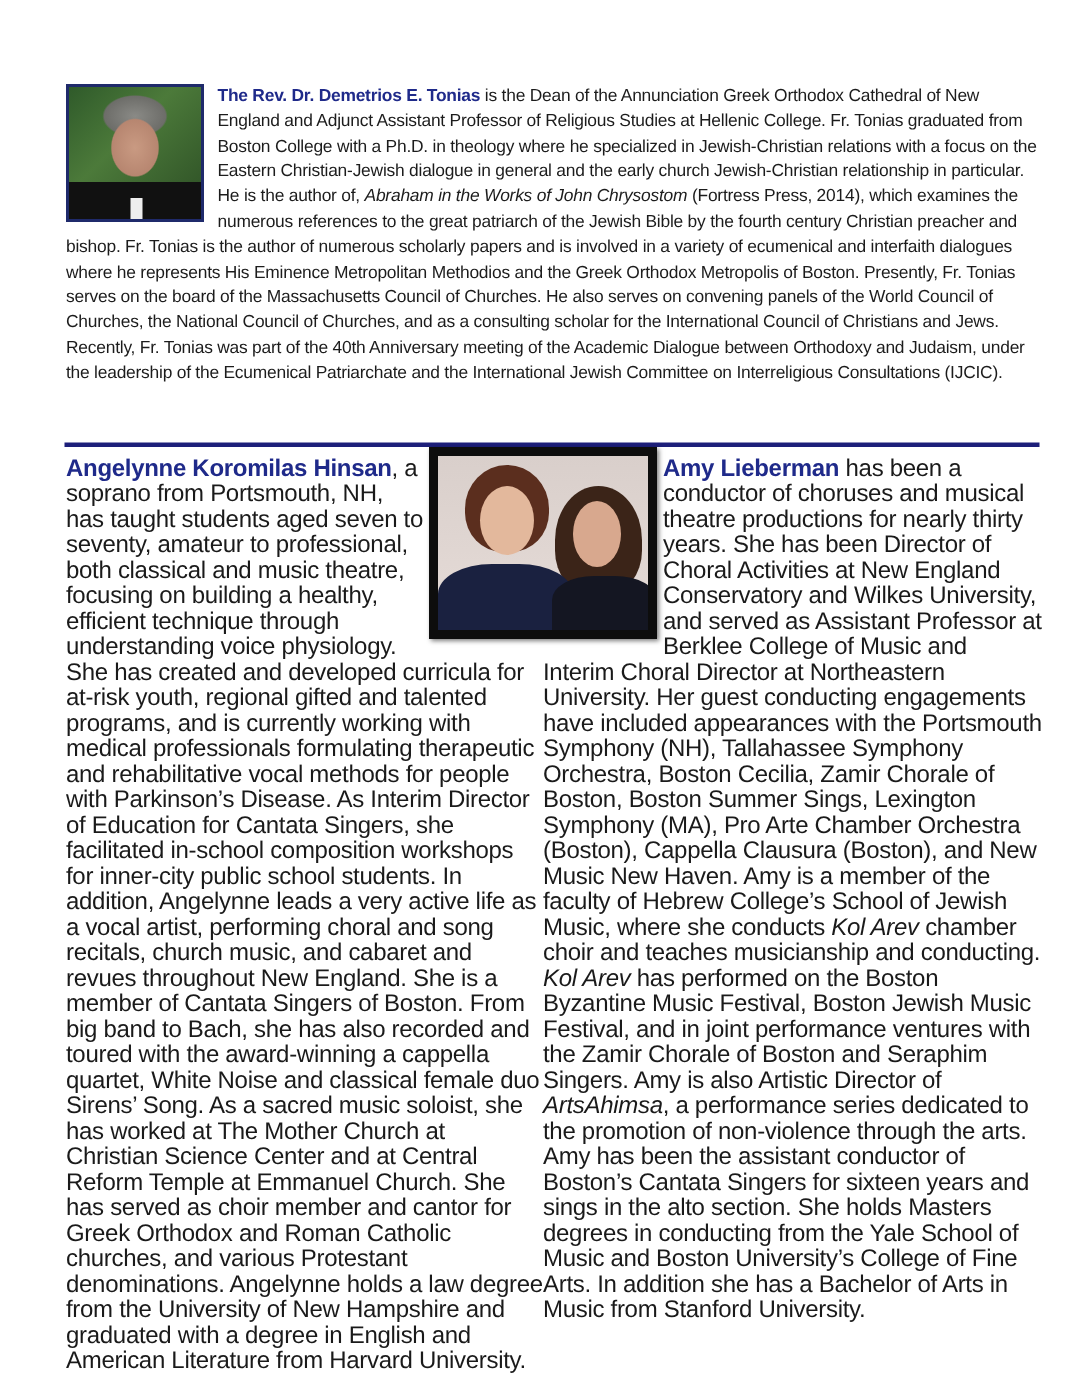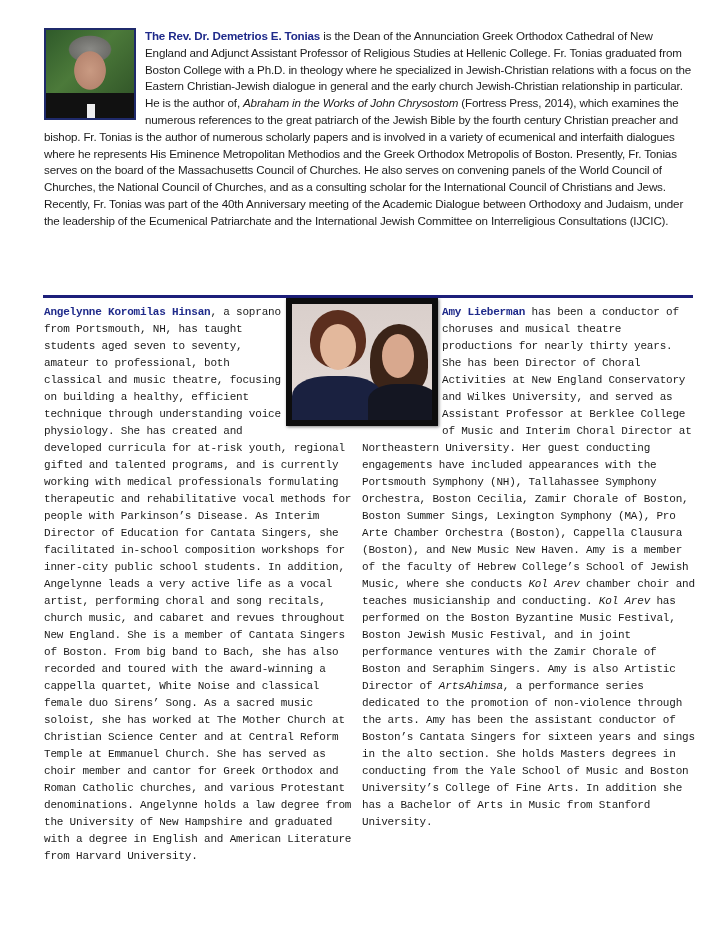--- a/index.html
+++ b/index.html
@@ -1,35 +1,35 @@
 <!DOCTYPE html>
 <html><head>
   <meta charset="utf-8">
   <style>
     html, body { margin: 0; padding: 0; background: #ffffff; }
     body { width: 720px; height: 932px; position: relative; overflow: hidden; color: #1a1a1a; }
     .page { position: absolute; left: 0; top: 0; width: 720px; height: 932px; }
 
     
-    .top-bio { position: absolute; left: 44px; top: 28px; width: 650px; font-family: "Liberation Sans", sans-serif; font-size: 11.6px; line-height: 16.8px; letter-spacing: -0.15px; color: #1c1c1c; }
+    .top-bio { position: absolute; left: 44px; top: 56px; width: 650px; font-family: "Liberation Sans", sans-serif; font-size: 11.6px; line-height: 16.8px; letter-spacing: -0.15px; color: #1c1c1c; }
     .photo-tonias { float: left; width: 92px; height: 92px; margin: 0 9px 2px 0; border: 2px solid #1f2a6b; box-sizing: border-box;
       background: radial-gradient(ellipse 28px 34px at 50% 46%, #c99a82 0%, #b78670 55%, transparent 58%),
                   radial-gradient(ellipse 34px 22px at 50% 22%, #8a8a86 0%, #6d6d69 60%, transparent 64%),
                   linear-gradient(180deg, transparent 72%, #111 72%),
                   linear-gradient(135deg, #2f5a2a 0%, #4c7a3a 40%, #2b4d24 100%);
       position: relative; }
     .photo-tonias .collar { position: absolute; left: 41px; bottom: 0; width: 8px; height: 14px; background: #eeeeee; }
     .name { color: #1f2a8a; font-weight: bold; }
     .name-sans { color: #1f2a8a; font-weight: bold; }
     .top-bio p { margin: 0; text-align: left; }
 
     .divider { position: absolute; left: 43px; top: 295px; width: 650px; height: 3px; background: #1d1f7a; }
 
     
-    .col { position: absolute; top: 304px; font-family: Liberation Mono, monospace; font-size: 11px; line-height: 17px; letter-spacing: -0.2px; color: #1a1a1a; }
+    .col { position: absolute; top: 304px; font-family: Liberation Sans, sans-serif; font-size: 16px; line-height: 17px; letter-spacing: -0.2px; color: #1a1a1a; }
     .col p { margin: 0; }
     .col-left { left: 44px; width: 318px; }
     .col-right { left: 362px; width: 334px; }
 
     .photo-duo { position: absolute; left: 286px; top: 298px; width: 152px; height: 128px; background: #0d0d0d; box-shadow: 1px 1px 3px rgba(0,0,0,0.5); }
     .photo-duo .inner { position: absolute; left: 6px; top: 6px; width: 140px; height: 116px; overflow: hidden;
       background: linear-gradient(180deg, #d9cfcb 0%, #e6dcd8 100%); }
     .photo-duo .p1-hair { position: absolute; left: 18px; top: 6px; width: 56px; height: 58px; border-radius: 50% 50% 45% 45%; background: #5b2e1e; }
     .photo-duo .p1-face { position: absolute; left: 28px; top: 20px; width: 36px; height: 46px; border-radius: 50%; background: #e3b89c; }
     .photo-duo .p2-hair { position: absolute; left: 78px; top: 20px; width: 58px; height: 72px; border-radius: 50% 50% 40% 40%; background: #3b2418; }

